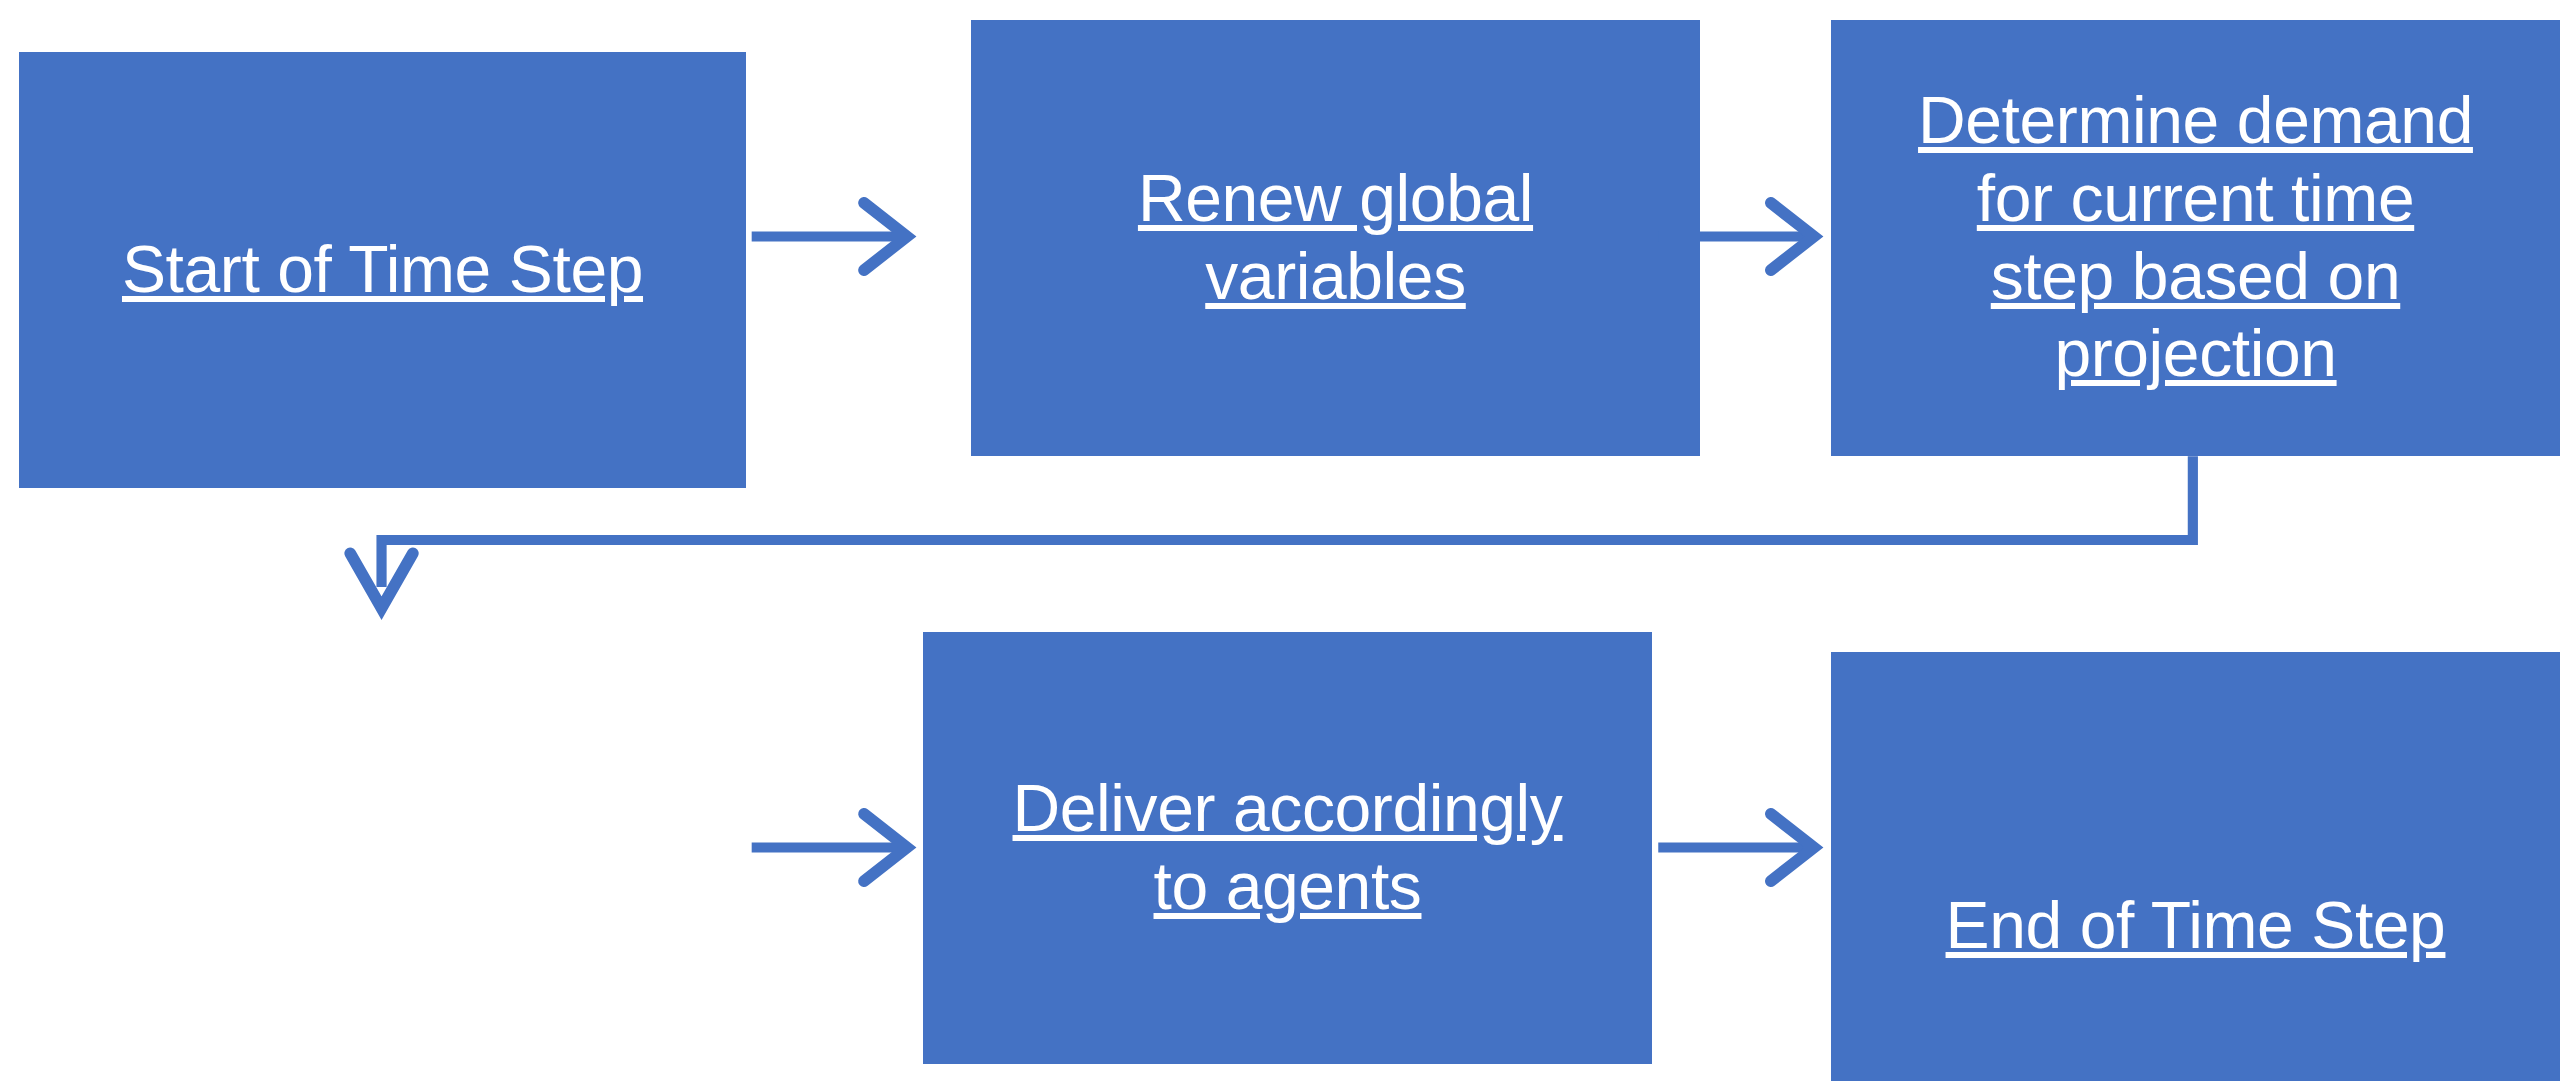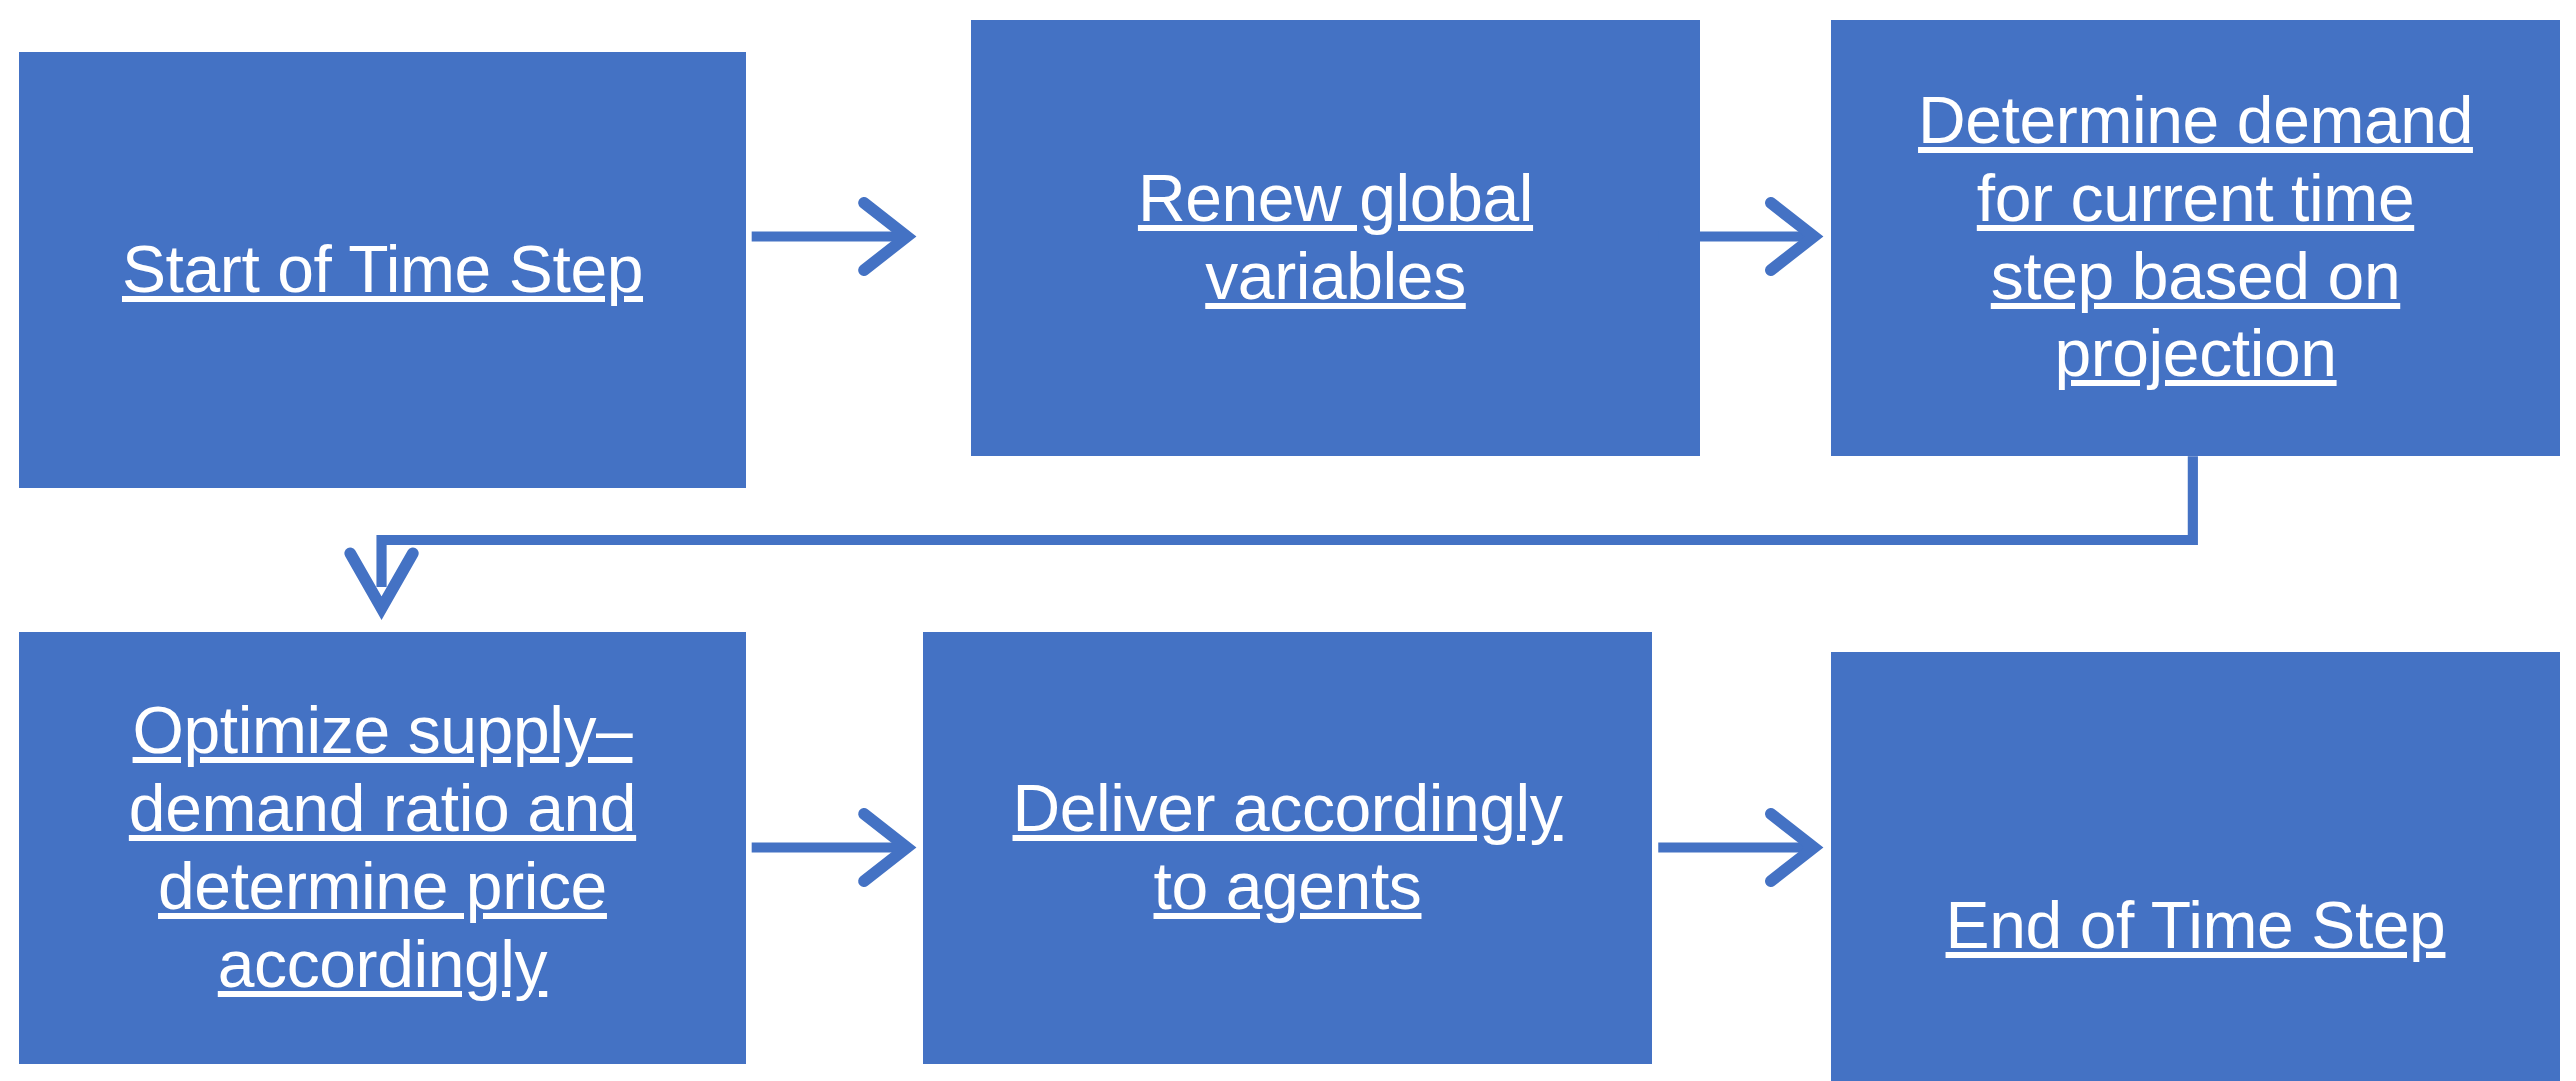--- a/index.html
+++ b/index.html
@@ -69,26 +69,20 @@
 variables</span>
   </div>
 
   <div class="node" id="node-demand">
     <span class="node-label">Determine demand
 for current time
 step based on
 projection</span>
   </div>
 
-  <div class="node" id="node-optimize">
-    <span class="node-label">Optimize supply–
-demand ratio and
-determine price
-accordingly</span>
-  </div>
 
   <div class="node" id="node-deliver">
     <span class="node-label">Deliver accordingly
 to agents</span>
   </div>
 
   <div class="node" id="node-end">
     <span class="node-label">End of Time Step</span>
   </div>
 

